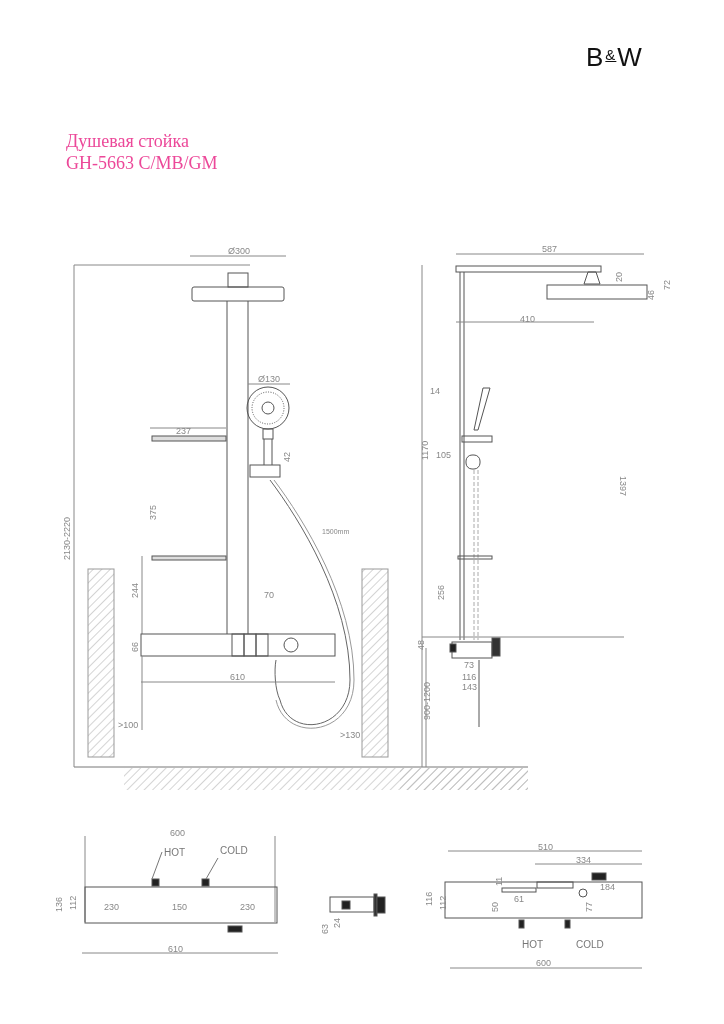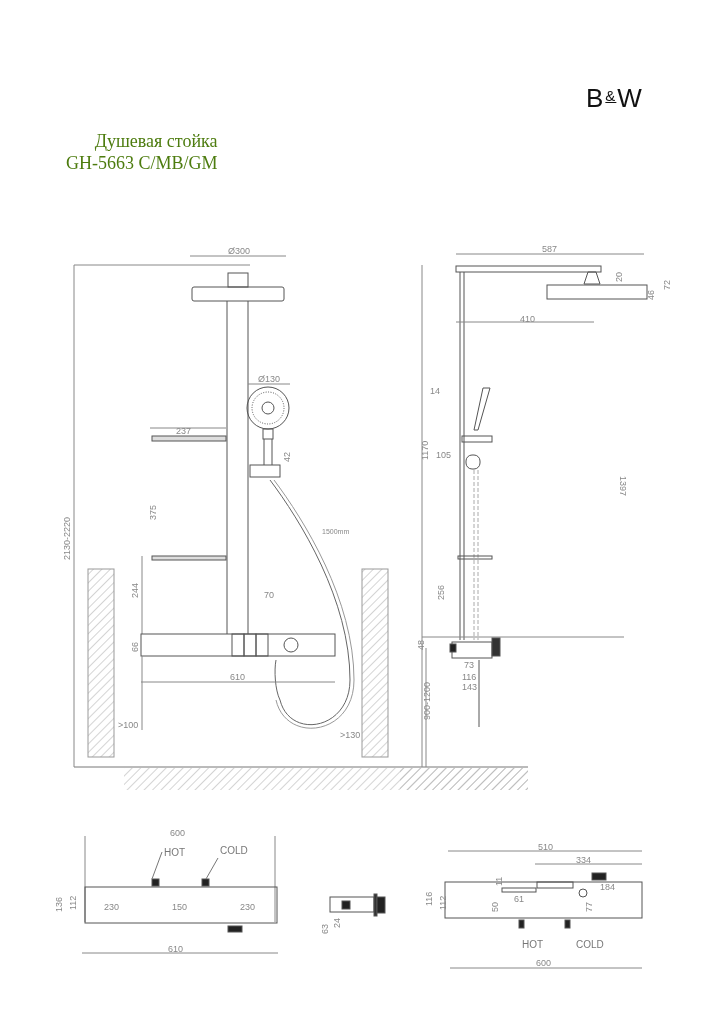--- a/index.html
+++ b/index.html
@@ -1,19 +1,19 @@
 <!DOCTYPE html>
 <html><head>
 <meta charset="utf-8">
 <style>
   html,body{margin:0;padding:0;background:#fff;}
   body{width:724px;height:1024px;position:relative;overflow:hidden;font-family:"Liberation Serif",serif;}
-  .logo{position:absolute;left:586px;top:42px;font-family:"Liberation Sans",sans-serif;font-size:26px;color:#111;letter-spacing:1px;margin-top:41px;}
+  .logo{position:absolute;left:586px;top:42px;font-family:"Liberation Sans",sans-serif;font-size:26px;color:#111;letter-spacing:1px;}
   .logo .amp{font-size:15px;text-decoration:underline;vertical-align:6px;margin:0 1px;}
-  .title{position:absolute;left:66px;top:130px;font-size:18px;color:#4d7c0f;line-height:22px;text-align:right;}
+  .title{position:absolute;left:66px;top:130px;font-size:18px;color:#ec4899;line-height:22px;}
   svg{position:absolute;left:0;top:0;}
   .dim{font-family:"Liberation Sans",sans-serif;font-size:9px;fill:#888;}
   .lbl{font-family:"Liberation Sans",sans-serif;font-size:10px;fill:#777;}
 </style>
 </head>
 <body>
 
 <div class="logo"><span>B</span><span class="amp">&amp;</span><span>W</span></div>
 
 <div class="title">

